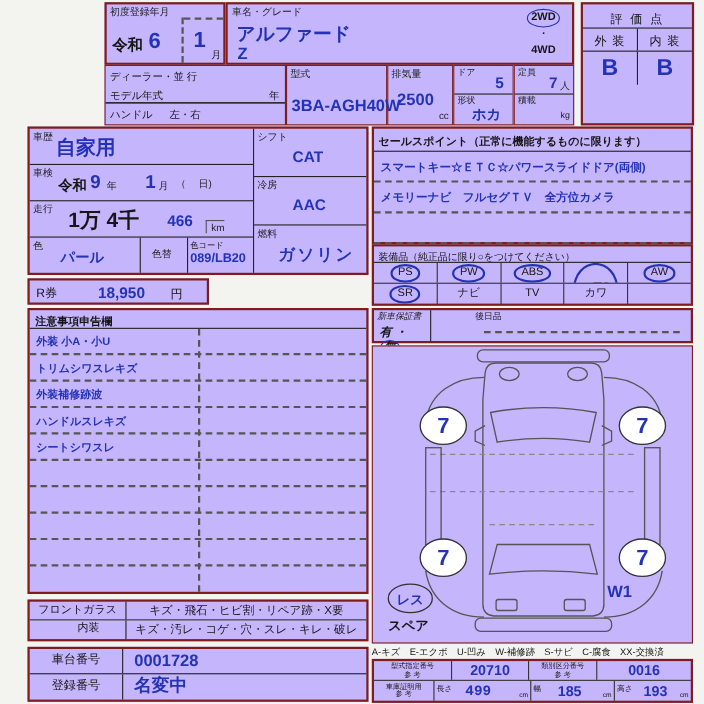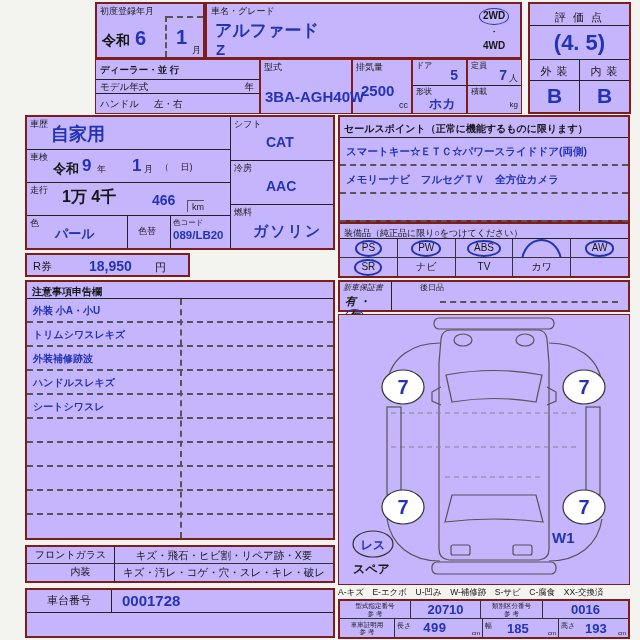--- a/index.html
+++ b/index.html
@@ -46,21 +46,21 @@
     <span class="abs hw" style="left:8px;top:15px;font-size:17px;">アルファード</span>
     <span class="abs hw" style="left:9px;top:37px;font-size:15px;">Z</span>
     <div class="abs" style="right:2px;top:4px;width:48px;text-align:center;font-size:10px;line-height:1.45;">
       <span class="circ2">2WD</span><br>
       <span>・</span><br>
       <span style="font-weight:bold;">4WD</span>
     </div>
   </div>
 
   <div class="box thin" style="left:95px;top:59px;width:165px;height:55px;">
-    <div class="abs" style="left:0;top:0;width:100%;height:20px;border-bottom:1.2px solid #222;font-size:9.5px;padding:4px 0 0 4px;box-sizing:border-box;font-weight:bold;">ディーラー・並 行</div>
+    <div class="abs" style="left:0;top:0;width:100%;height:34px;border-bottom:1.2px solid #222;font-size:9.5px;padding:4px 0 0 4px;box-sizing:border-box;">ディーラー・並 行</div>
     <div class="abs" style="left:0;top:17px;width:100%;height:17px;border-bottom:1.2px solid #222;box-sizing:border-box;">
       <span class="abs" style="left:4px;top:4px;font-size:9.5px;">モデル年式</span>
       <span class="abs" style="right:5px;top:4px;font-size:9.5px;">年</span>
     </div>
     <div class="abs" style="left:0;top:34px;width:100%;height:18px;box-sizing:border-box;">
       <span class="abs" style="left:4px;top:4px;font-size:9.5px;">ハンドル</span>
       <span class="abs" style="left:58px;top:4px;font-size:9.5px;">左・右</span>
     </div>
   </div>
 
@@ -93,21 +93,20 @@
       <span class="abs lbl" style="right:3px;bottom:2px;">人</span>
     </div>
     <div class="abs" style="left:0;top:26px;width:100%;height:25px;">
       <span class="lbl8 abs" style="left:3px;top:2px;">積載</span>
       <span class="lbl8 abs" style="right:3px;bottom:2px;">kg</span>
     </div>
   </div>
 
   <div class="box" style="left:528px;top:2px;width:103px;height:112px;border-width:2.5px;">
     <div style="height:22px;border-bottom:1.5px solid #222;text-align:center;font-size:11px;padding-top:6px;box-sizing:border-box;letter-spacing:2px;">評 価 点</div>
-    <div class="hw" style="height:34px;border-bottom:1.5px solid #222;text-align:center;font-size:22px;line-height:33px;box-sizing:border-box;">(4. 5)</div>
     <div style="height:21px;border-bottom:1.5px solid #222;display:flex;box-sizing:border-box;">
       <span style="flex:1;text-align:center;font-size:11px;padding-top:4px;border-right:1.5px solid #222;letter-spacing:1px;">外 装</span>
       <span style="flex:1;text-align:center;font-size:11px;padding-top:4px;letter-spacing:1px;">内 装</span>
     </div>
     <div style="height:30px;display:flex;box-sizing:border-box;">
       <span class="hw" style="flex:1;text-align:center;font-size:21px;line-height:29px;border-right:1.5px solid #222;">B</span>
       <span class="hw" style="flex:1;text-align:center;font-size:21px;line-height:29px;">B</span>
     </div>
   </div>
 
@@ -121,21 +120,21 @@
       <span class="lbl abs" style="left:3px;top:3px;">車検</span>
       <span class="abs pp" style="left:26px;top:10px;font-size:13px;font-weight:bold;">令和</span>
       <span class="abs hw" style="left:55px;top:6px;font-size:17px;">9</span>
       <span class="abs lbl" style="left:70px;top:15px;">年</span>
       <span class="abs hw" style="left:105px;top:6px;font-size:17px;">1</span>
       <span class="abs lbl" style="left:117px;top:15px;">月</span>
       <span class="abs lbl" style="left:133px;top:13px;">（　 日)</span>
     </div>
     <div class="abs" style="left:0;top:66px;width:203px;height:33px;border-bottom:1.5px solid #222;box-sizing:border-box;">
       <span class="lbl abs" style="left:3px;top:3px;">走行</span>
-      <span class="abs pp" style="left:35px;top:4px;font-size:16px;font-weight:bold;">1万 4千</span>
+      <span class="abs pp" style="left:35px;top:4px;font-size:19px;font-weight:bold;">1万 4千</span>
       <span class="abs hw" style="left:125px;top:9px;font-size:14px;">466</span>
       <span class="abs lbl" style="left:160px;top:17px;border-left:1px solid #555;border-top:1px solid #555;padding:2px 0 0 4px;">km</span>
     </div>
     <div class="abs" style="left:0;top:99px;width:203px;height:32px;box-sizing:border-box;">
       <span class="lbl abs" style="left:3px;top:3px;">色</span>
       <span class="abs hw" style="left:28px;top:9px;font-size:13px;">パール</span>
       <div class="abs" style="left:100px;top:0;width:43px;height:100%;border-left:1.2px solid #222;box-sizing:border-box;">
         <span class="lbl abs" style="left:10px;top:11px;">色替</span>
       </div>
       <div class="abs" style="left:143px;top:0;width:60px;height:100%;border-left:1.2px solid #222;box-sizing:border-box;">
@@ -194,21 +193,21 @@
   <div class="box" style="left:338px;top:280px;width:292px;height:32px;">
     <div class="abs" style="left:0;top:0;width:52px;height:100%;border-right:1.5px solid #222;box-sizing:border-box;font-style:italic;">
       <span class="lbl8 abs" style="left:3px;top:2px;">新車保証書</span>
       <span class="abs" style="left:5px;top:12px;font-size:11px;font-weight:bold;">
         <span>有</span>
         <span>・</span>
         <span class="circ" style="border-width:1.5px;padding:0 3px;color:#161616;">無</span>
       </span>
     </div>
     <div class="abs" style="left:72px;top:0;right:0;height:100%;">
-      <span class="lbl8 abs" style="left:8px;top:2px;">後日品</span>
+      <span class="lbl8 abs" style="left:20px;top:2px;">後日品</span>
       <div class="abs" style="left:28px;right:10px;top:19px;border-bottom:2px dashed #555;"></div>
     </div>
   </div>
 
   <div class="box" style="left:25px;top:280px;width:310px;height:260px;">
     <div style="height:17px;border-bottom:1.5px solid #222;font-size:10px;font-weight:bold;padding:3px 0 0 5px;box-sizing:border-box;">注意事項申告欄</div>
     <div class="nrow dashb" style="height:24px;">外装 小A・小U</div>
     <div class="nrow dashb" style="height:24px;">トリムシワスレキズ</div>
     <div class="nrow dashb" style="height:24px;">外装補修跡波</div>
     <div class="nrow dashb" style="height:24px;">ハンドルスレキズ</div>
@@ -326,15 +325,19 @@
       <span style="width:88px;text-align:center;font-size:10px;line-height:16px;border-right:1.5px solid #222;box-sizing:border-box;padding-left:20px;">内装</span>
       <span style="flex:1;text-align:center;font-size:10.5px;line-height:16px;">キズ・汚レ・コゲ・穴・スレ・キレ・破レ</span>
     </div>
   </div>
 
   <div class="box" style="left:25px;top:588px;width:310px;height:50px;">
     <div style="display:flex;height:23px;border-bottom:1.5px solid #222;box-sizing:border-box;">
       <span style="width:85px;text-align:center;font-size:11px;line-height:21px;border-right:1.5px solid #222;box-sizing:border-box;">車台番号</span>
       <span class="hw" style="flex:1;font-size:15px;line-height:21px;padding-left:10px;">0001728</span>
     </div>
+    <div style="display:flex;height:23px;box-sizing:border-box;">
+      <span style="width:85px;text-align:center;font-size:11px;line-height:21px;border-right:1.5px solid #222;box-sizing:border-box;">登録番号</span>
+      <span class="hw" style="flex:1;font-size:16px;line-height:21px;padding-left:10px;">名変中</span>
+    </div>
   </div>
 
 </div>
 
 </body></html>

